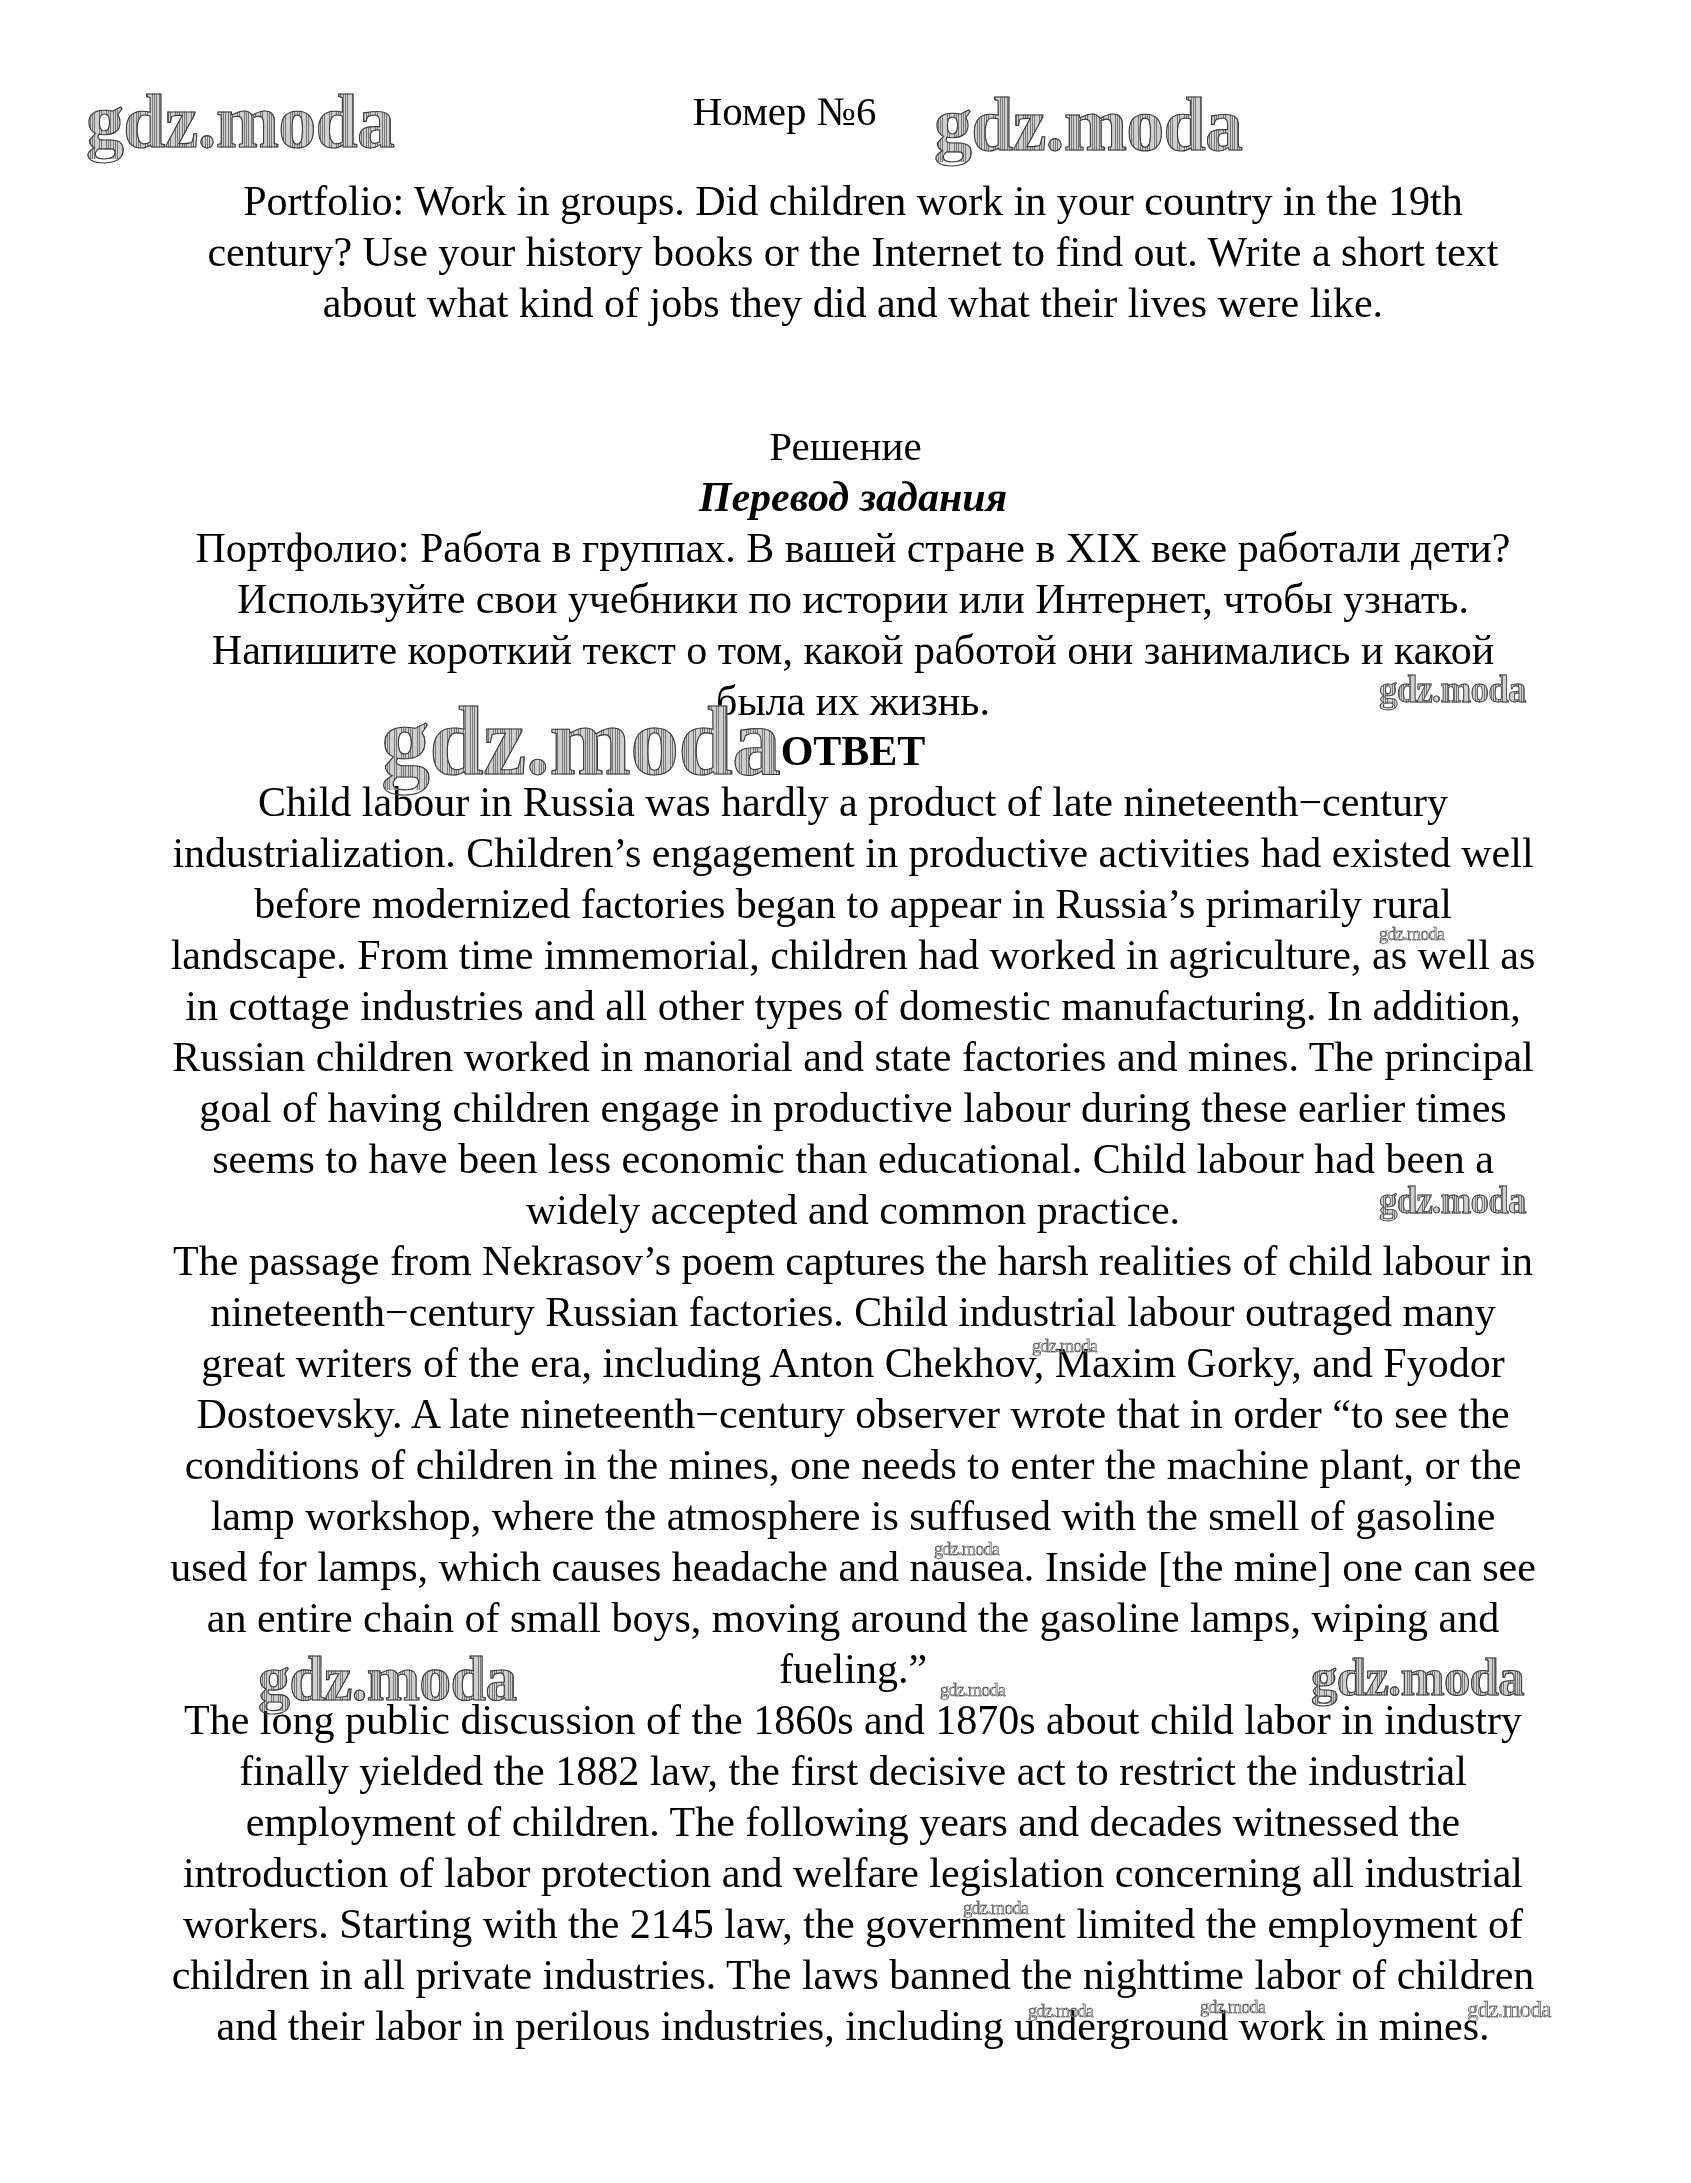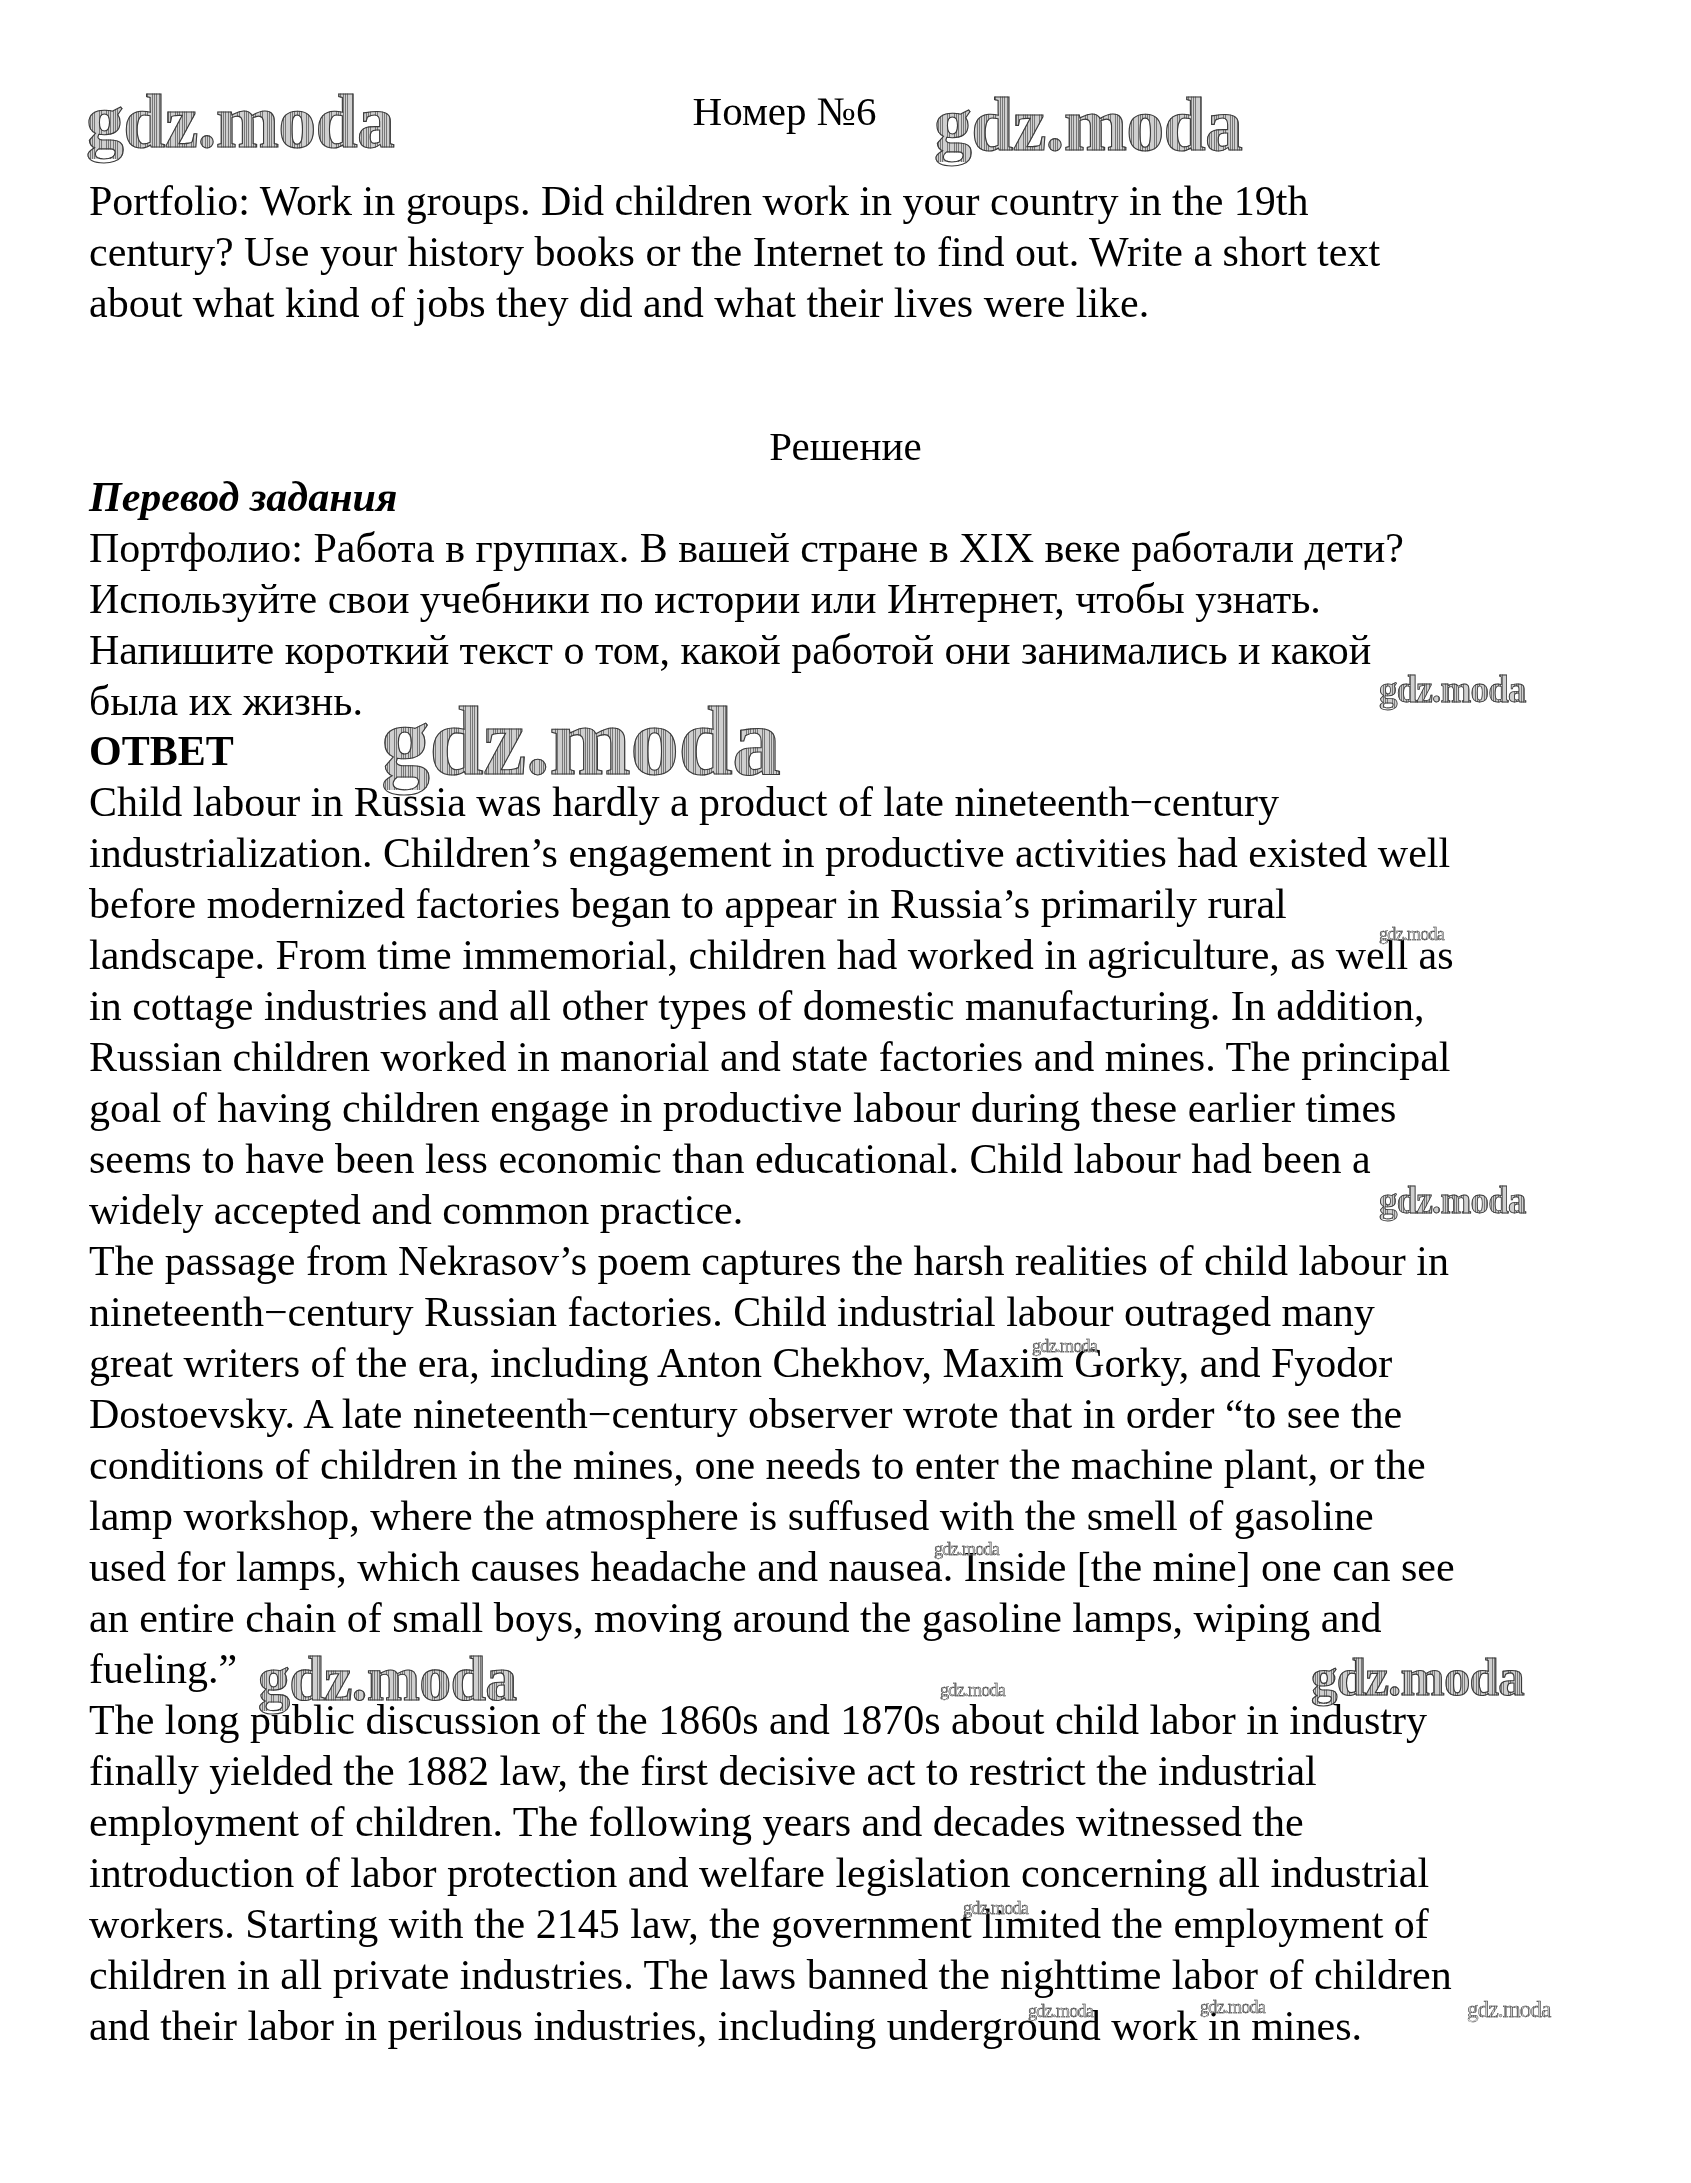--- a/index.html
+++ b/index.html
@@ -3,21 +3,21 @@
 <meta charset="utf-8">
 <style>
   html, body { margin:0; padding:0; background:#ffffff; }
   body { width:1691px; height:2183px; position:relative; overflow:hidden;
          font-family:"Liberation Serif", "DejaVu Serif", serif; color:#000; }
   .page { position:absolute; left:0; top:0; width:1691px; height:2183px; }
   .title { position:absolute; top:86px; left:0; width:1691px; text-align:center;
            font-size:41px; line-height:50px; }
   .title span { position:relative; left:-61px;margin-top:43px; }
   .block { position:absolute; left:89px; width:1528px; font-size:42px; line-height:51px;
-           white-space:nowrap; }
+           white-space:nowrap;text-align:center; }
   .line { display:block; height:51px; }
   .center { position:absolute; left:0; width:1691px; text-align:center; font-size:41px; }
   .bold-italic { font-weight:bold; font-style:italic; }
   .bold { font-weight:bold; }
   .wm { position:absolute; font-family:"Liberation Serif", "DejaVu Serif", serif; font-weight:bold;
         color:#8a8a8a; letter-spacing:-0.8px; white-space:nowrap;
         -webkit-text-stroke:1.1px #3a3a3a;
         background:repeating-linear-gradient(90deg,#cfcfcf 0 1.5px,#777 1.5px 2.3px);
         -webkit-background-clip:text; background-clip:text; -webkit-text-fill-color:transparent; }
   .wm.lg { font-size:76px; line-height:76px; }

